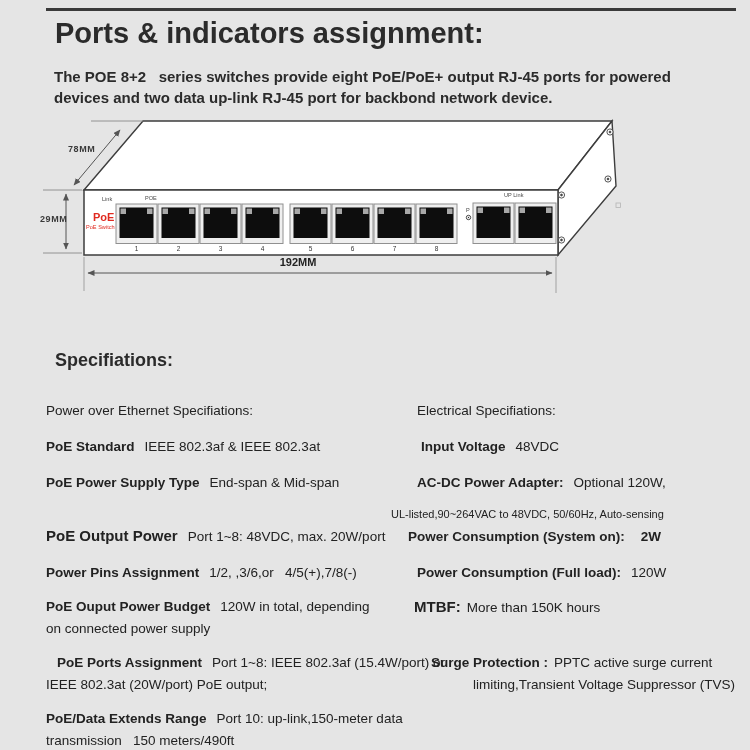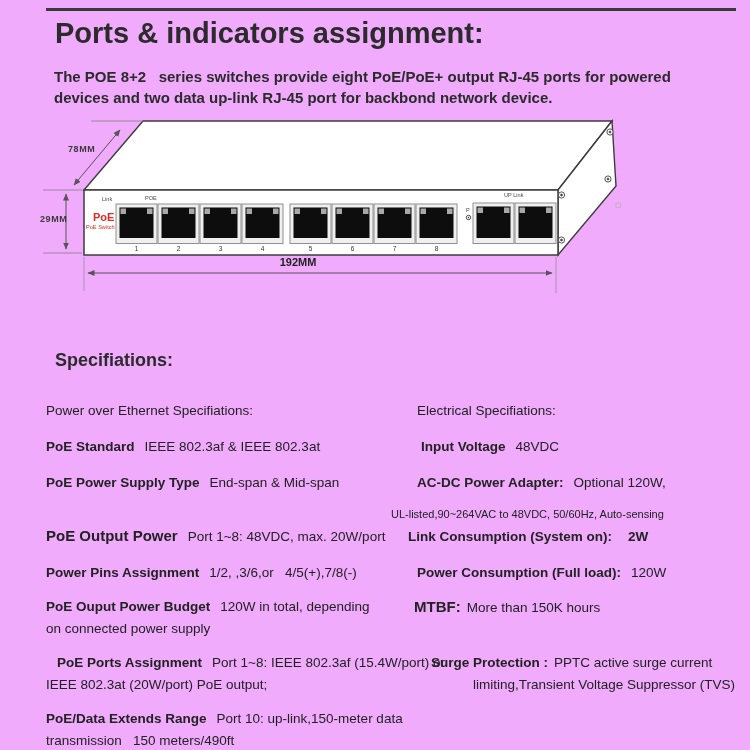--- a/index.html
+++ b/index.html
@@ -1,16 +1,16 @@
 <!DOCTYPE html>
 <html style="--brand-red: #e02a20;"><head>
 <meta charset="utf-8">
 <style>
   html,body{margin:0;padding:0;background:#fff;}
-  #page{position:relative;width:750px;height:750px;background:#f0abfc;overflow:hidden;
+  #page{position:relative;width:750px;height:750px;background:#e5e5e5;overflow:hidden;
         font-family:"Liberation Sans", sans-serif;color:#262626;}
   .abs{position:absolute;white-space:pre-wrap;}
   #top-rule{position:absolute;left:46px;top:8px;width:690px;height:3px;background:#3a3a3a;}
   #page-title{left:55px;top:17px;font-size:29px;font-weight:bold;color:#2b2b2b;letter-spacing:0px;}
   .desc{left:54px;font-size:15px;font-weight:bold;color:#2b2b2b;}
   #desc1{top:68px;} #desc2{top:89px;}
   #specs-title{left:55px;top:350px;font-size:18px;font-weight:bold;color:#2b2b2b;}
   .spec{font-size:13.5px;color:#222;}
   .spec .lab{font-weight:bold;}
   .spec .val{margin-left:10px;}
@@ -177,19 +177,19 @@
   <div class="abs spec" style="left:46px;top:599px;"><span class="lab">PoE Ouput Power Budget</span><span class="val">120W in total, depending</span></div>
   <div class="abs spec" style="left:46px;top:621px;">on connected power supply</div>
   <div class="abs spec" style="left:46px;top:655px;padding-left:11px;"><span class="lab">PoE Ports Assignment</span><span class="val">Port 1~8: IEEE 802.3af (15.4W/port) or</span></div>
   <div class="abs spec" style="left:46px;top:677px;">IEEE 802.3at (20W/port) PoE output;</div>
   <div class="abs spec" style="left:46px;top:711px;"><span class="lab">PoE/Data Extends Range</span><span class="val">Port 10: up-link,150-meter data</span></div>
   <div class="abs spec" style="left:46px;top:733px;">transmission   150 meters/490ft</div>
 
   <div class="abs spec" style="left:421px;top:439px;"><span class="lab">Input Voltage</span><span class="val">48VDC</span></div>
   <div class="abs spec" style="left:417px;top:475px;"><span class="lab">AC-DC Power Adapter:</span><span class="val">Optional 120W,</span></div>
   <div class="abs spec small" style="left:391px;top:508px;">UL-listed,90~264VAC to 48VDC, 50/60Hz, Auto-sensing</div>
-  <div class="abs spec" style="left:408px;top:529px;"><span class="lab">Link Consumption (System on):</span><span class="boldval">2W</span></div>
+  <div class="abs spec" style="left:408px;top:529px;"><span class="lab">Power Consumption (System on):</span><span class="boldval">2W</span></div>
   <div class="abs spec" style="left:417px;top:565px;"><span class="lab">Power Consumption (Full load):</span><span class="val">120W</span></div>
   <div class="abs spec" style="left:414px;top:598px;"><span class="lab big">MTBF:</span><span class="val" style="margin-left:6px;">More than 150K hours</span></div>
   <div class="abs spec" style="left:431px;top:655px;"><span class="lab">Surge Protection :</span><span class="val" style="margin-left:6px;">PPTC active surge current</span></div>
   <div class="abs spec" style="left:437px;top:677px;padding-left:36px;">limiting,Transient Voltage Suppressor (TVS)</div>
 
 </div>
 
 </body></html>

